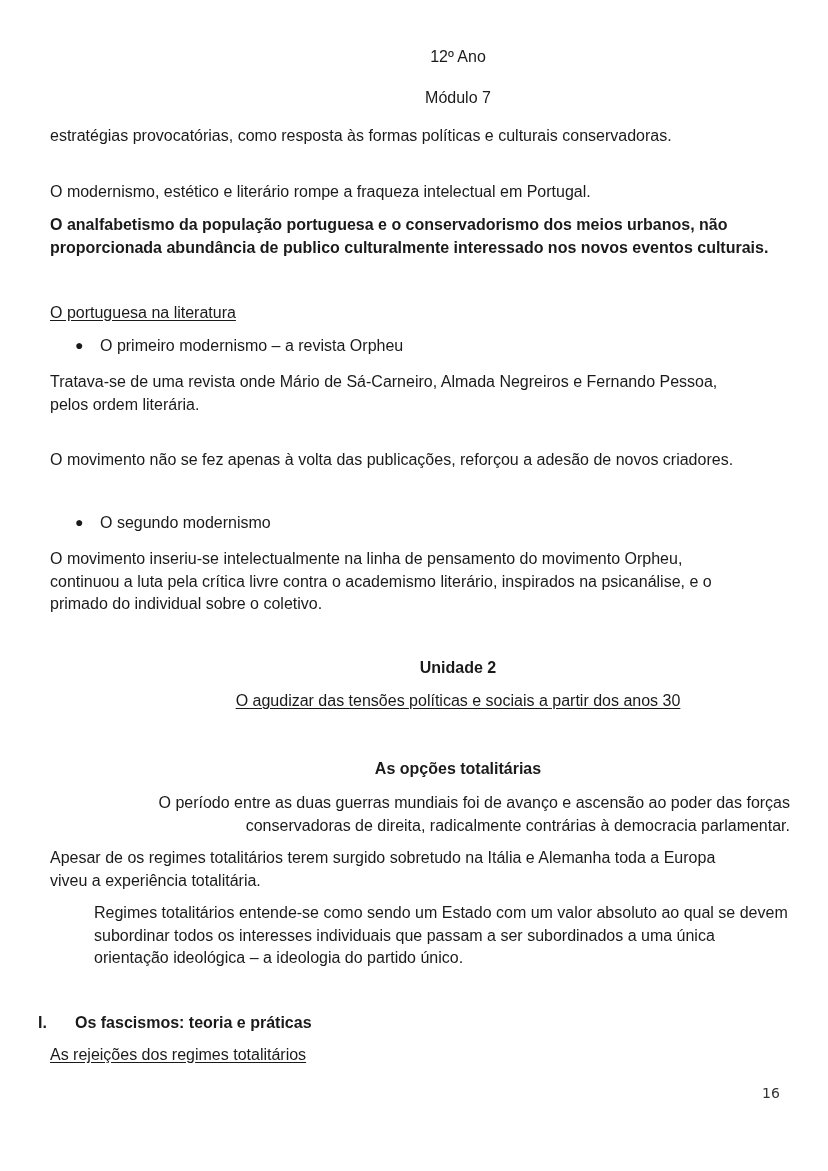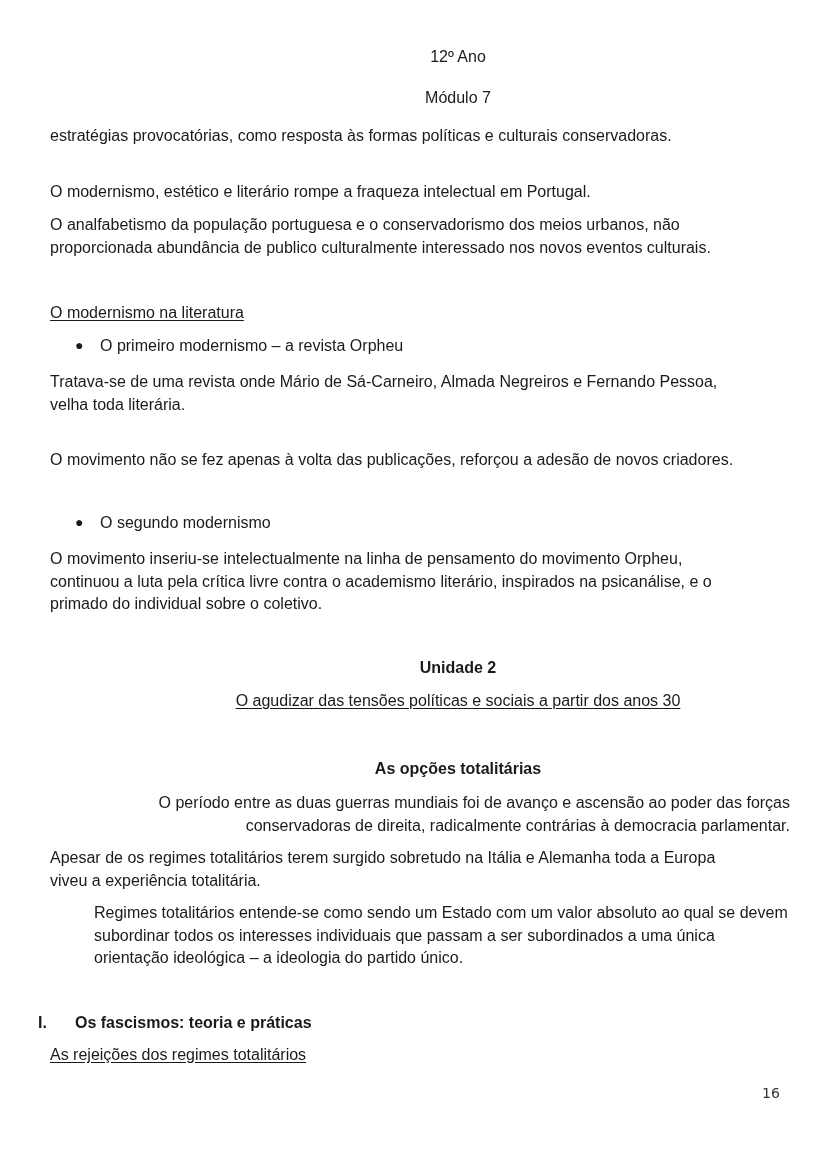--- a/index.html
+++ b/index.html
@@ -23,35 +23,35 @@
 
 <div class="abs center" style="top:48px;">12º Ano</div>
 <div class="abs center" style="top:89px;">Módulo 7</div>
 
 <div class="abs para" style="top:125px;">
   <div>estratégias provocatórias, como resposta às formas políticas e culturais conservadoras.</div>
 </div>
 <div class="abs para" style="top:181px;">
   <div>O modernismo, estético e literário rompe a fraqueza intelectual em Portugal.</div>
 </div>
-<div class="abs para" style="top:214px;">
+<div class="abs para" style="top:214px;font-weight:bold;">
   <div>O analfabetismo da população portuguesa e o conservadorismo dos meios urbanos, não</div>
   <div>proporcionada abundância de publico culturalmente interessado nos novos eventos culturais.</div>
 </div>
 
-<div class="abs para u" style="top:302px; width:auto;">O modernismo na literatura</div>
+<div class="abs para u" style="top:302px; width:auto;">O portuguesa na literatura</div>
 
 <div class="abs bullet-row" style="top:337px;">
   <span class="bullet-dot">●</span>
   <span class="bullet-text">O primeiro modernismo – a revista Orpheu</span>
 </div>
 
 <div class="abs para" style="top:371px;">
   <div>Tratava-se de uma revista onde Mário de Sá-Carneiro, Almada Negreiros e Fernando Pessoa,</div>
-  <div>velha toda literária.</div>
+  <div>pelos ordem literária.</div>
 </div>
 <div class="abs para" style="top:449px;">
   <div>O movimento não se fez apenas à volta das publicações, reforçou a adesão de novos criadores.</div>
 </div>
 
 <div class="abs bullet-row" style="top:514px;">
   <span class="bullet-dot">●</span>
   <span class="bullet-text">O segundo modernismo</span>
 </div>
 

